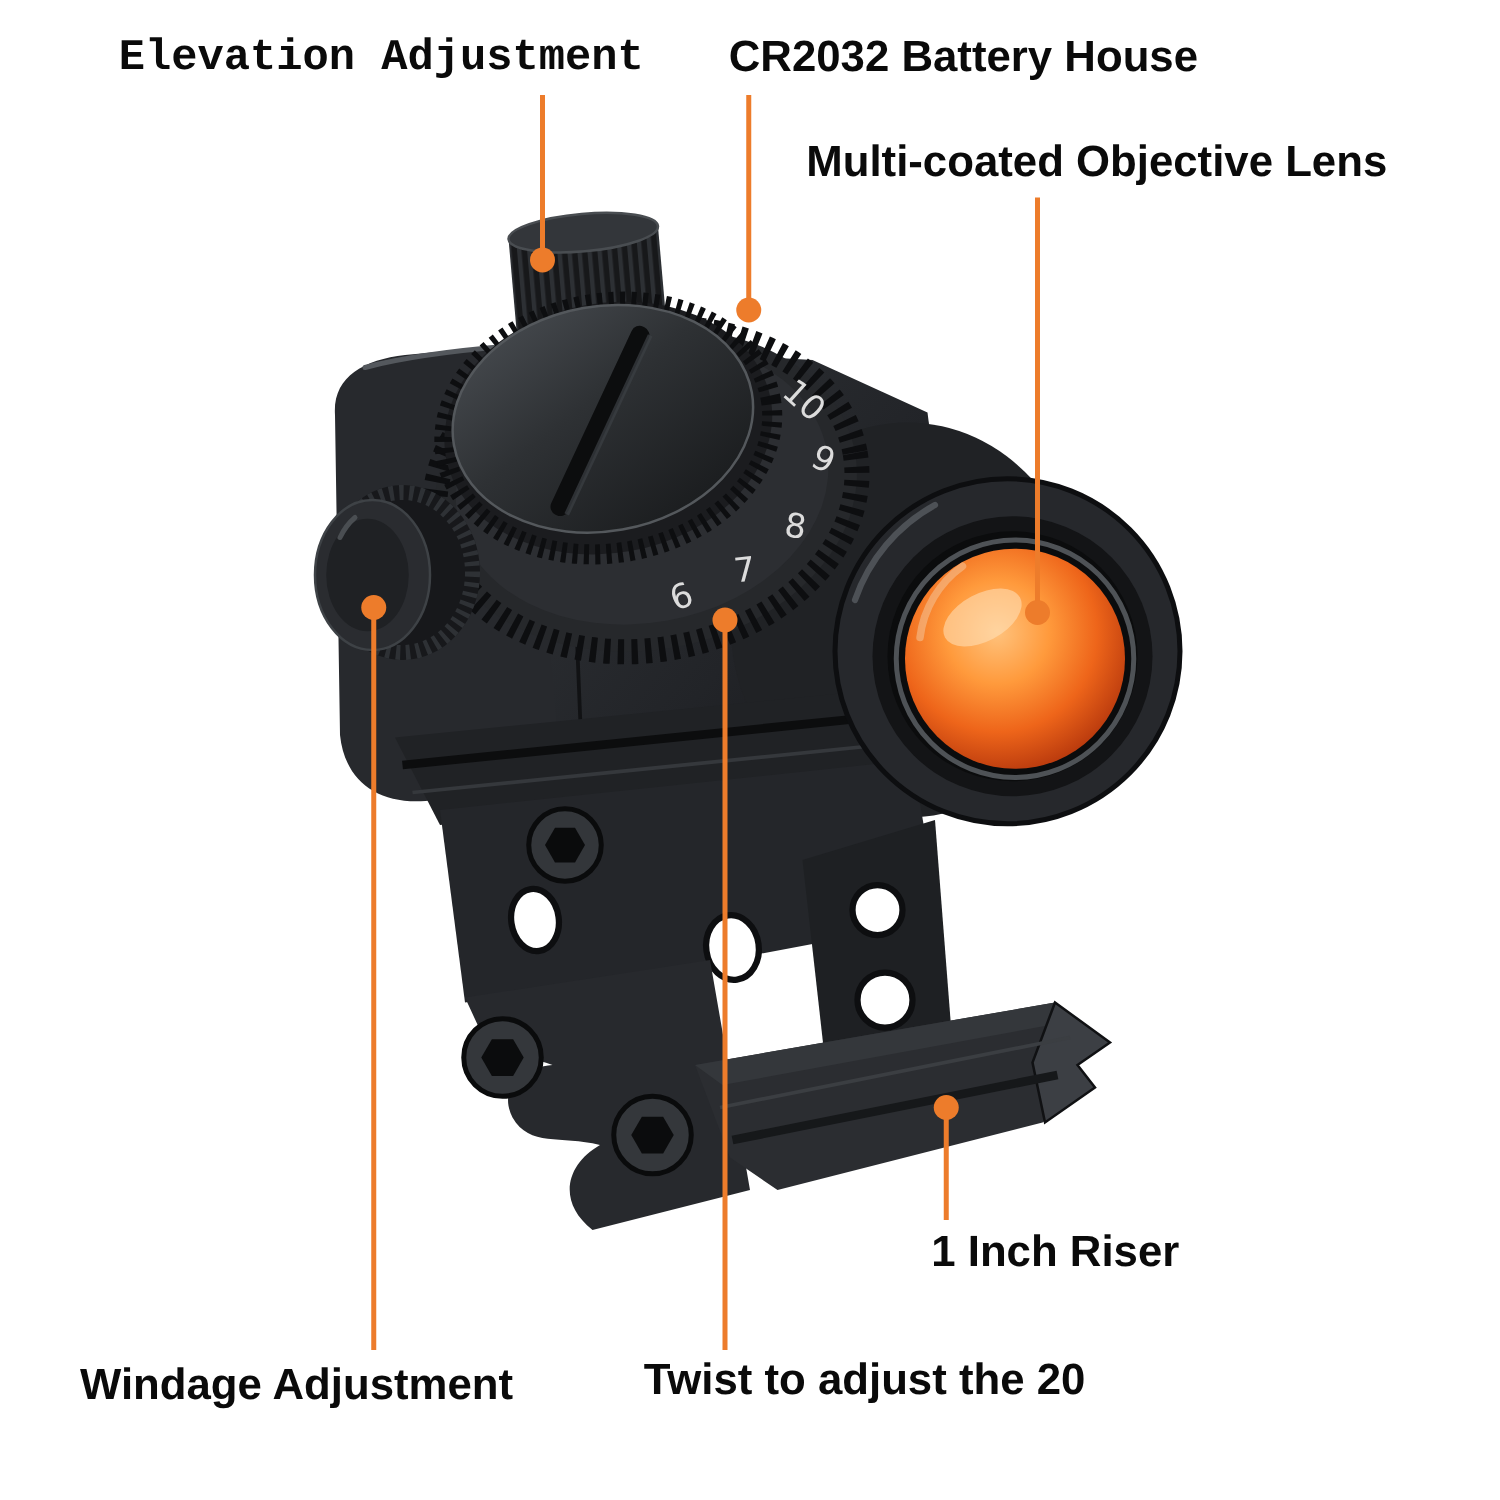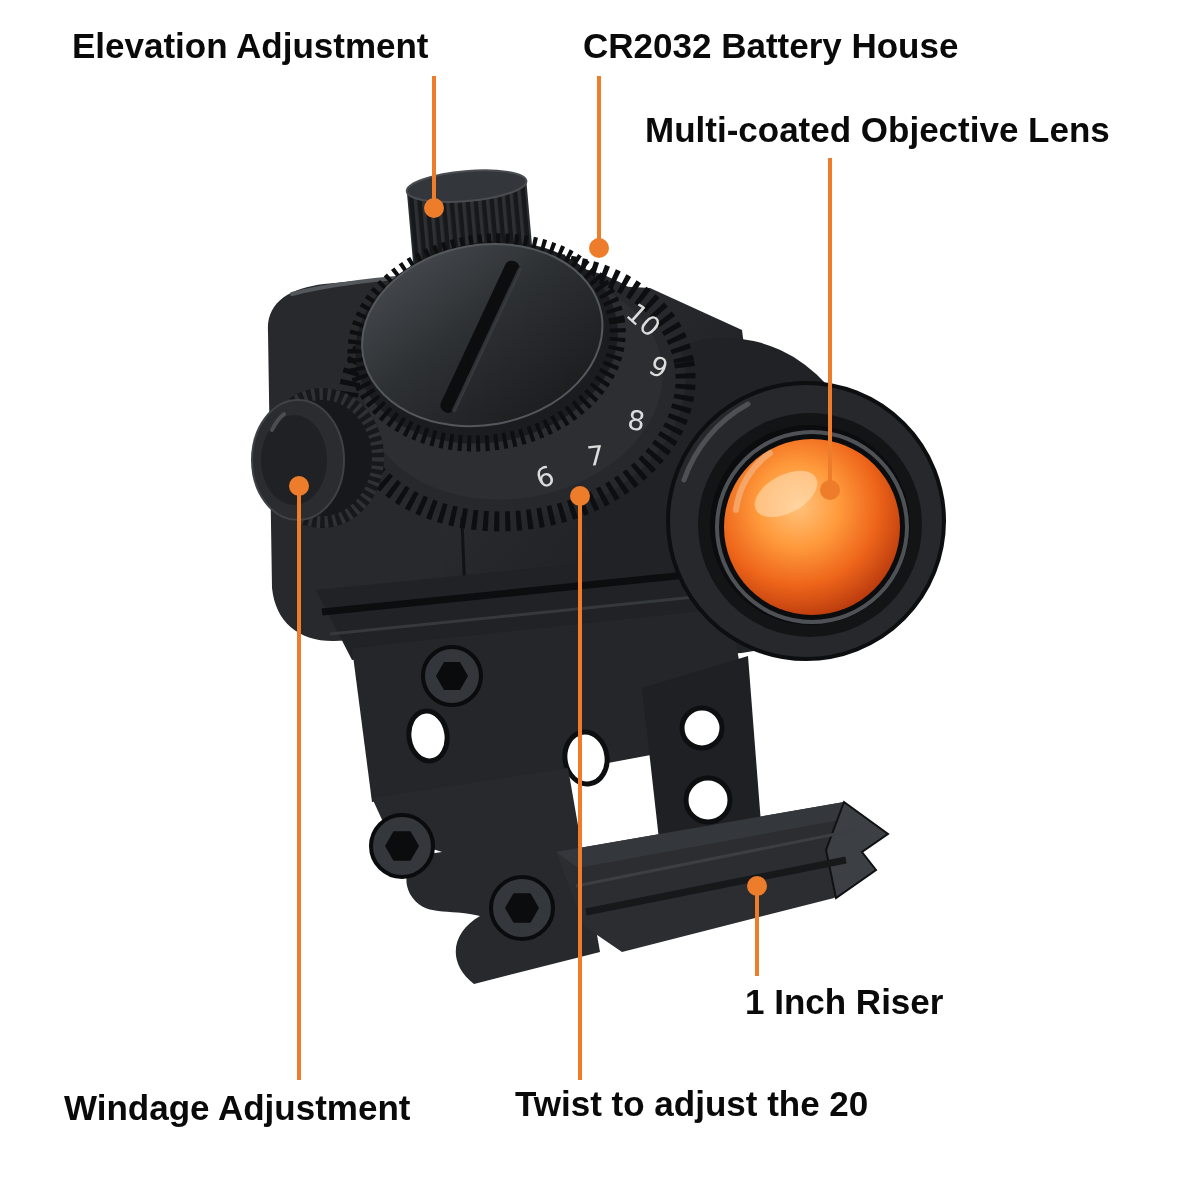--- a/index.html
+++ b/index.html
@@ -146,21 +146,21 @@
 
     <g>
       <ellipse cx="322" cy="458" rx="62" ry="70" fill="#17181b"></ellipse>
       <ellipse cx="322" cy="458" rx="56" ry="64" fill="none" stroke="#2e3135" stroke-width="12" stroke-dasharray="3.5 4.5"></ellipse>
       <ellipse cx="298" cy="460" rx="46" ry="60" fill="#2a2c30" stroke="#3e4246" stroke-width="2"></ellipse>
       <ellipse cx="294" cy="460" rx="33" ry="45" fill="#1f2124"></ellipse>
       <path d="M 272 430 A 40 52 0 0 1 284 414" stroke="#4a4e52" stroke-width="4" fill="none" stroke-linecap="round"></path>
     </g>
   </svg>
 
-  <div class="label" style="left:72px; top:24px;">Elevation Adjustment</div>
+  <div class="label" style="left:95px; top:24px;font-family:Liberation Mono, monospace;">Elevation Adjustment</div>
 
   <div class="label" style="left:583px; top:24px;">CR2032 Battery House</div>
 
   <div class="label" style="left:64px; top:1086px;">Windage Adjustment</div>
 
   <div class="label" style="left:645px; top:108px;">Multi-coated Objective Lens</div>
 
   <div class="label" style="left:515px; top:1082px;">
     <div>Twist to adjust the 20</div>
   </div>

